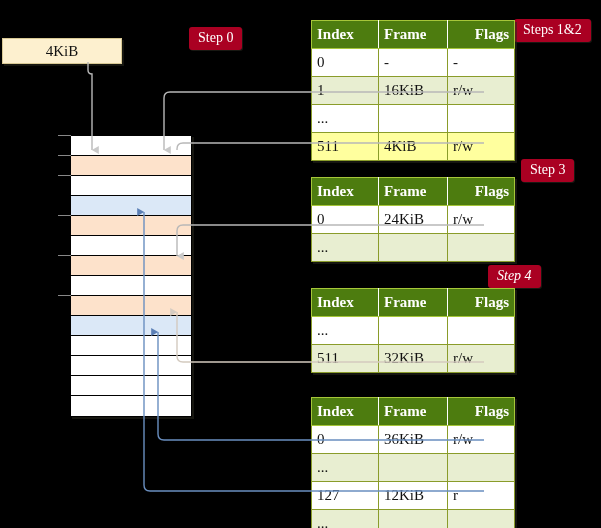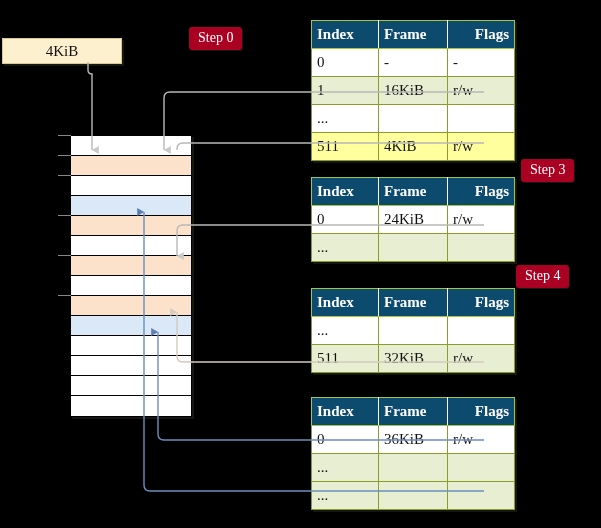--- a/index.html
+++ b/index.html
@@ -31,21 +31,21 @@
     line-height: 1;
     height: 23px;
     padding: 2px 5px;
     text-align: left;
     vertical-align: middle;
     color: #111111;
     white-space: nowrap;
     overflow: hidden;
   }
   .ptable th {
-    background: #0c4a6e;
+    background: #4d7c0f;
     color: #ffffff;
     font-weight: bold;
     border-color: #ffffff;
     border-top-color: #a6c639;
     border-bottom-color: #a6c639;
   }
   .ptable th:first-child { border-left-color: #a6c639; }
   .ptable th:last-child  { border-right-color: #a6c639; text-align: right; }
 
   .ptable tr.odd  td { background: #ffffff; }
@@ -127,24 +127,27 @@
 
 <div id="root">
 
   <div class="pagebox" id="page-box" style="left:2px; top:38px; width:118px; height:24px;">
     <span>4KiB</span>
   </div>
 
   <div class="badge" style="left:189px; top:27px;">
     <span>Step 0</span>
   </div>
+  <div class="badge" style="left:514px; top:19px;">
+    <span>Steps 1&amp;2</span>
+  </div>
   <div class="badge" style="left:521px; top:159px;text-align:right;">
     <span>Step 3</span>
   </div>
-  <div class="badge" style="left:516px; top:265px;">
+  <div class="badge" style="left:488px; top:265px;font-style:italic;">
     <span>Step 4</span>
   </div>
 
   <div id="memcol">
       <div class="memrow m-white" style="top: 0px;"></div>
       <div class="memrow m-orange" style="top: 20px;"></div>
       <div class="memrow m-white" style="top: 40px;"></div>
       <div class="memrow m-blue" style="top: 60px;"></div>
       <div class="memrow m-orange" style="top: 80px;"></div>
       <div class="memrow m-white" style="top: 100px;"></div>
@@ -246,20 +249,25 @@
         <tr class="odd">
           <td class="col-index">0</td>
           <td class="col-frame">36KiB</td>
           <td class="col-flags">r/w</td>
         </tr>
         <tr class="even">
           <td class="col-index">...</td>
           <td class="col-frame"></td>
           <td class="col-flags"></td>
         </tr>
+        <tr class="odd">
+          <td class="col-index">127</td>
+          <td class="col-frame">12KiB</td>
+          <td class="col-flags">r</td>
+        </tr>
         <tr class="even">
           <td class="col-index">...</td>
           <td class="col-frame"></td>
           <td class="col-flags"></td>
         </tr>
       </tbody>
   </table>
 
   <svg id="wires" viewBox="0 0 601 528">
     <defs>

